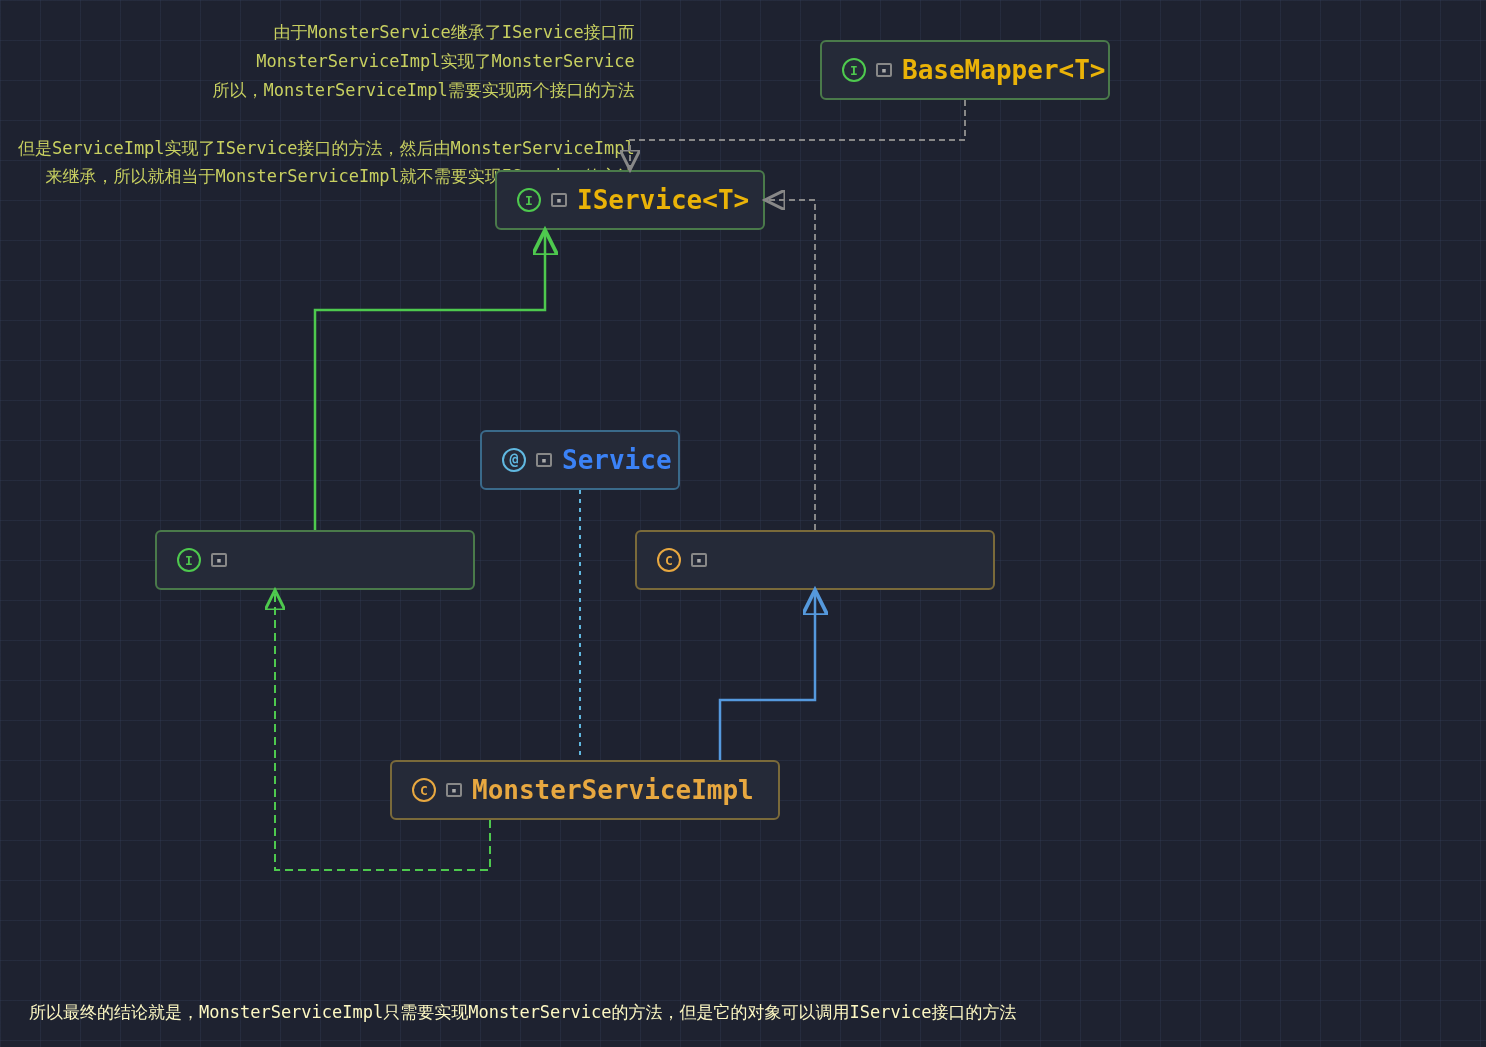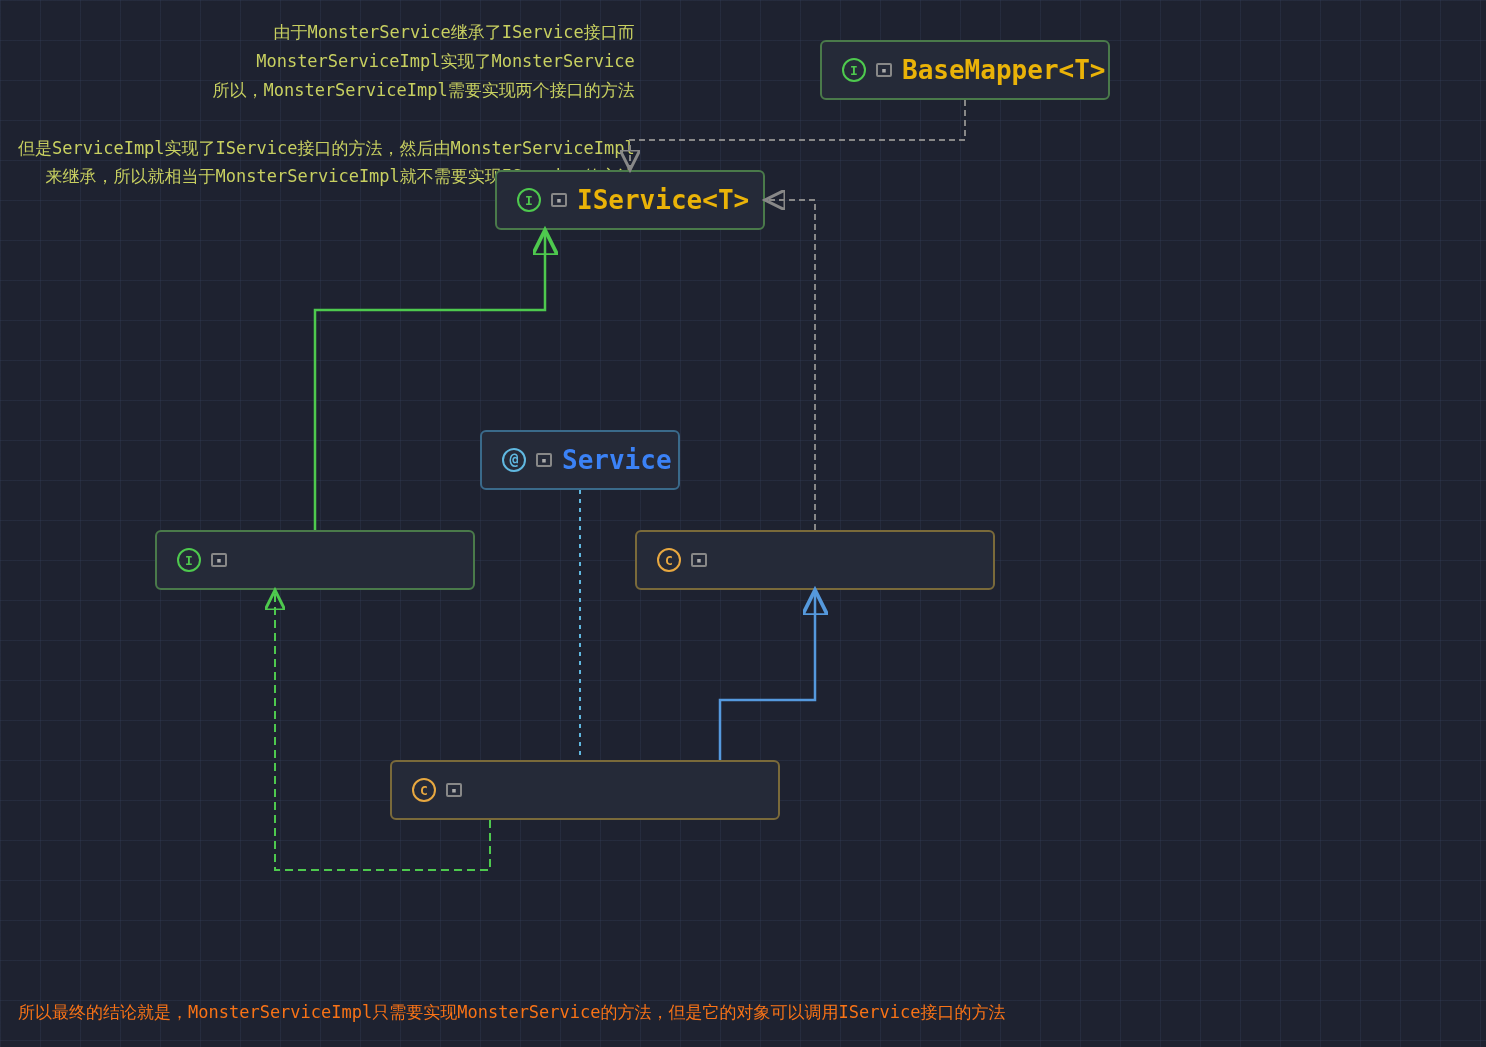--- a/index.html
+++ b/index.html
@@ -25,22 +25,23 @@
     
     .annotation {
       position: absolute;
       font-size: 17px;
       line-height: 1.7;
       color: #c8d060;
       white-space: pre-line;
       text-align: right;
     }
     .annotation-bottom {
-      color: #f97316;
+      color: #fef9c3;
       font-size: 17px;
+      margin-left: 11px;
     }
     
     .uml-node {
       position: absolute;
       border: 2px solid #5a7a9a;
       border-radius: 6px;
       background: #252a38;
       display: flex;
       align-items: center;
       padding: 10px 20px;
@@ -133,20 +134,21 @@
 </div>
 
 <div class="uml-node node-class" style="left:635px; top:530px; width:360px; height:60px;">
   <span class="icon-circle" style="color:#e8a840; border-color:#e8a840;">C</span>
   <span class="icon-box">▪</span>
 </div>
 
 <div class="uml-node node-class" style="left:390px; top:760px; width:390px; height:60px;">
   <span class="icon-circle" style="color:#e8a840; border-color:#e8a840;">C</span>
   <span class="icon-box">▪</span>
+  <span class="node-label">MonsterServiceImpl</span>
 </div>
 
 <svg class="arrows-svg">
   <defs>
 
     <marker id="arrow-green-open" markerWidth="12" markerHeight="10" refX="10" refY="5" orient="auto">
       <polygon points="0,0 10,5 0,10" fill="none" stroke="#4ec94e" stroke-width="1.5"></polygon>
     </marker>
     <marker id="arrow-blue-open" markerWidth="12" markerHeight="10" refX="10" refY="5" orient="auto">
       <polygon points="0,0 10,5 0,10" fill="none" stroke="#5599dd" stroke-width="1.5"></polygon>

